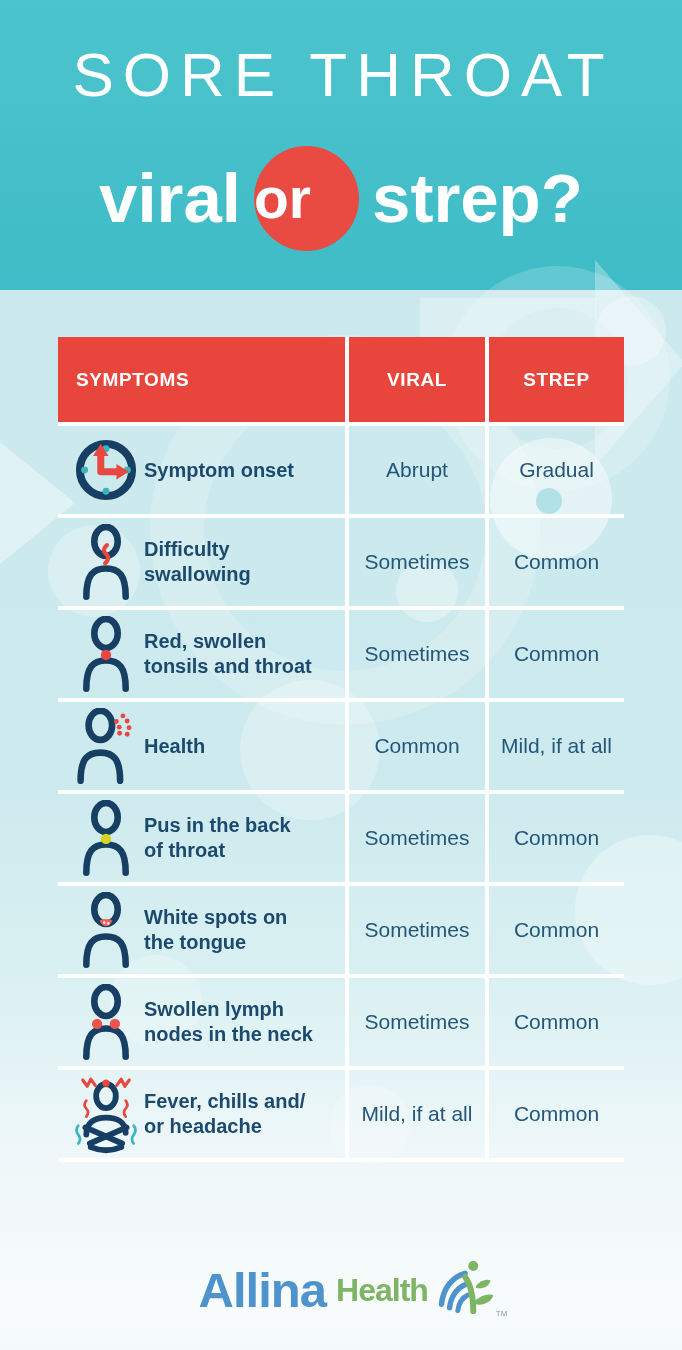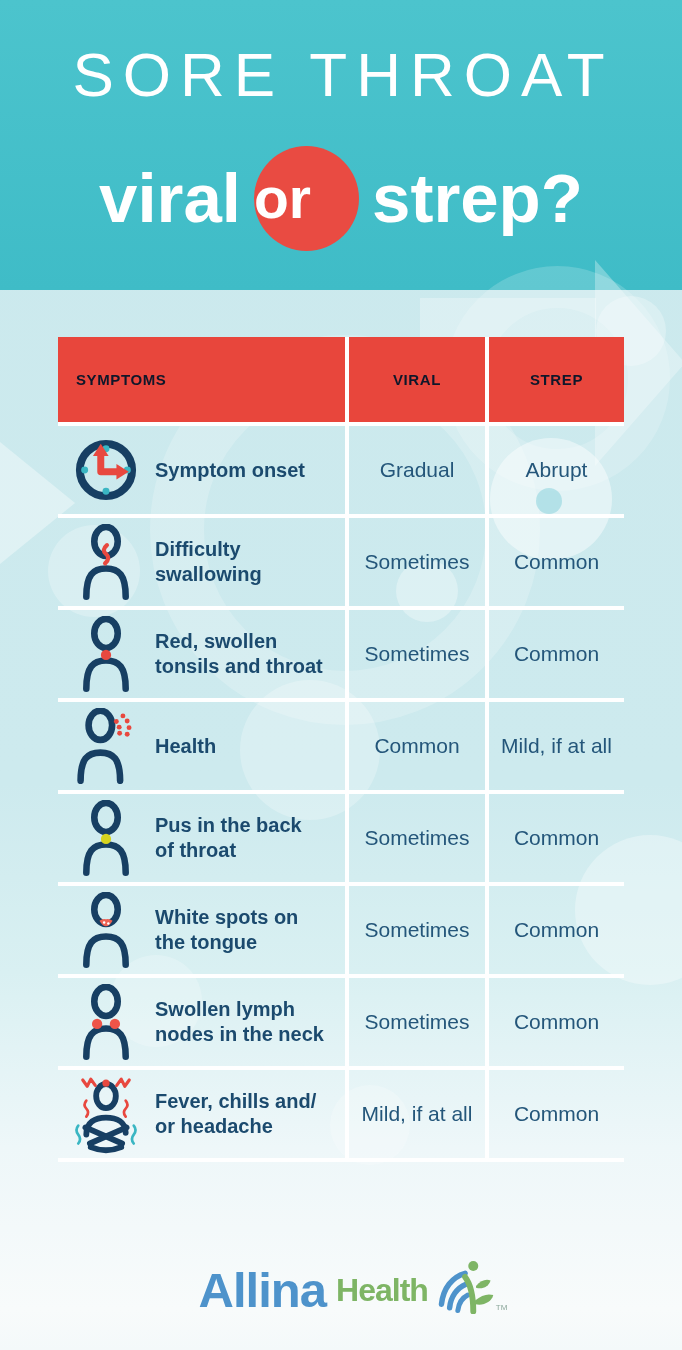--- a/index.html
+++ b/index.html
@@ -44,41 +44,41 @@
   .c4{ left:240px; top:680px; width:140px; height:140px; background:rgba(255,255,255,.25);}
   .c5{ left:575px; top:835px; width:150px; height:150px; }
   .c6{ left:110px; top:955px; width:92px; height:92px; background:rgba(255,255,255,.22);}
   .c7{ left:596px; top:296px; width:70px; height:70px; background:rgba(255,255,255,.28);}
   .c8{ left:330px; top:1085px; width:80px; height:80px; background:rgba(255,255,255,.22);}
 
   
   .table{ position:absolute; left:58px; top:337px; width:566px; }
   .t-head{ display:grid; grid-template-columns:287px 140px 139px; height:89px;
            border-bottom:4px solid #fff; }
-  .t-head .hcell{ background:#e8463c; color:#0f172a; font-size:15px; font-weight:bold;
+  .t-head .hcell{ background:#e8463c; color:#ffffff; font-size:19px; font-weight:bold;
                   letter-spacing:.6px; display:flex; align-items:center; justify-content:center; }
   .t-head .hcell.first{ justify-content:flex-start; padding-left:18px; }
   .t-head .hcell + .hcell{ border-left:4px solid #fff; }
 
   .t-row{ display:grid; grid-template-columns:287px 140px 139px; height:92px;
           border-bottom:4px solid #fff; }
   .t-row .cell{ display:flex; align-items:center; justify-content:center;
                 color:#24567a; font-size:21px; text-align:center; }
   .t-row .cell + .cell{ border-left:4px solid #fff; }
-  .t-row .cell.first{ justify-content:flex-start; padding-left:14px; gap:15px; }
+  .t-row .cell.first{ justify-content:flex-start; padding-left:14px; gap:4px; }
   .icon-box{ width:68px; height:88px; flex:0 0 68px; display:flex; align-items:center; justify-content:center; }
   .sym-label{ color:#1b4a6e; font-size:20px; font-weight:bold; line-height:1.25; white-space:pre-line; text-align:left; }
 
   
   .brand{ position:absolute; left:12px; top:1262px; width:682px;
           display:flex; align-items:center; justify-content:center; }
   .brand-allina{ color:#4e93cb; font-size:49px; font-weight:bold; letter-spacing:-1px; }
   .brand-health{ color:#7eb565; font-size:32px; font-weight:bold; letter-spacing:-1px; margin-left:10px; }
   .brand-mark{ margin-left:8px; margin-top:-4px; }
-  .tm{ font-size:8px; color:#8ba79b; align-self:flex-end; margin-bottom:6px; }
+  .tm{ font-size:8px; color:#8ba79b; align-self:flex-end; }
 </style>
 </head>
 <body>
 
 <div class="poster">
 
   <div class="hero">
     <div class="hero-title">SORE THROAT</div>
     <div class="hero-sub">
       <span>viral</span>
@@ -123,22 +123,22 @@
             <circle cx="63.5" cy="39" r="4" fill="#3ab6c3"></circle>
             <circle cx="39" cy="63.5" r="4" fill="#3ab6c3"></circle>
             <circle cx="14.5" cy="39" r="4" fill="#3ab6c3"></circle>
             <path d="M33 22 L33 41 L52 41" fill="none" stroke="#e8483f" stroke-width="8" stroke-linejoin="round"></path>
             <polygon points="24,23 42,23 33,9" fill="#e8483f"></polygon>
             <polygon points="51,32 51,50 65,41" fill="#e8483f"></polygon>
           </svg>
         </span>
         <span class="sym-label">Symptom onset</span>
       </div>
+      <div class="cell">Abrupt</div>
       <div class="cell">Gradual</div>
-      <div class="cell">Abrupt</div>
     </div>
 
     <div class="t-row">
       <div class="cell first">
         <span class="icon-box">
           <svg width="60" height="76" viewBox="0 0 64 78">
             <ellipse cx="32" cy="17" rx="12.5" ry="15.5" fill="none" stroke="#173f63" stroke-width="7"></ellipse>
             <path d="M11 76 C11 53 18 46 32 46 C46 46 53 53 53 76" fill="none" stroke="#173f63" stroke-width="7" stroke-linecap="round"></path>
             <path d="M33 21 q-6 5 -1 9.5 q5 4.5 -1 10" fill="none" stroke="#e8483f" stroke-width="4.5" stroke-linecap="round"></path>
           </svg>

